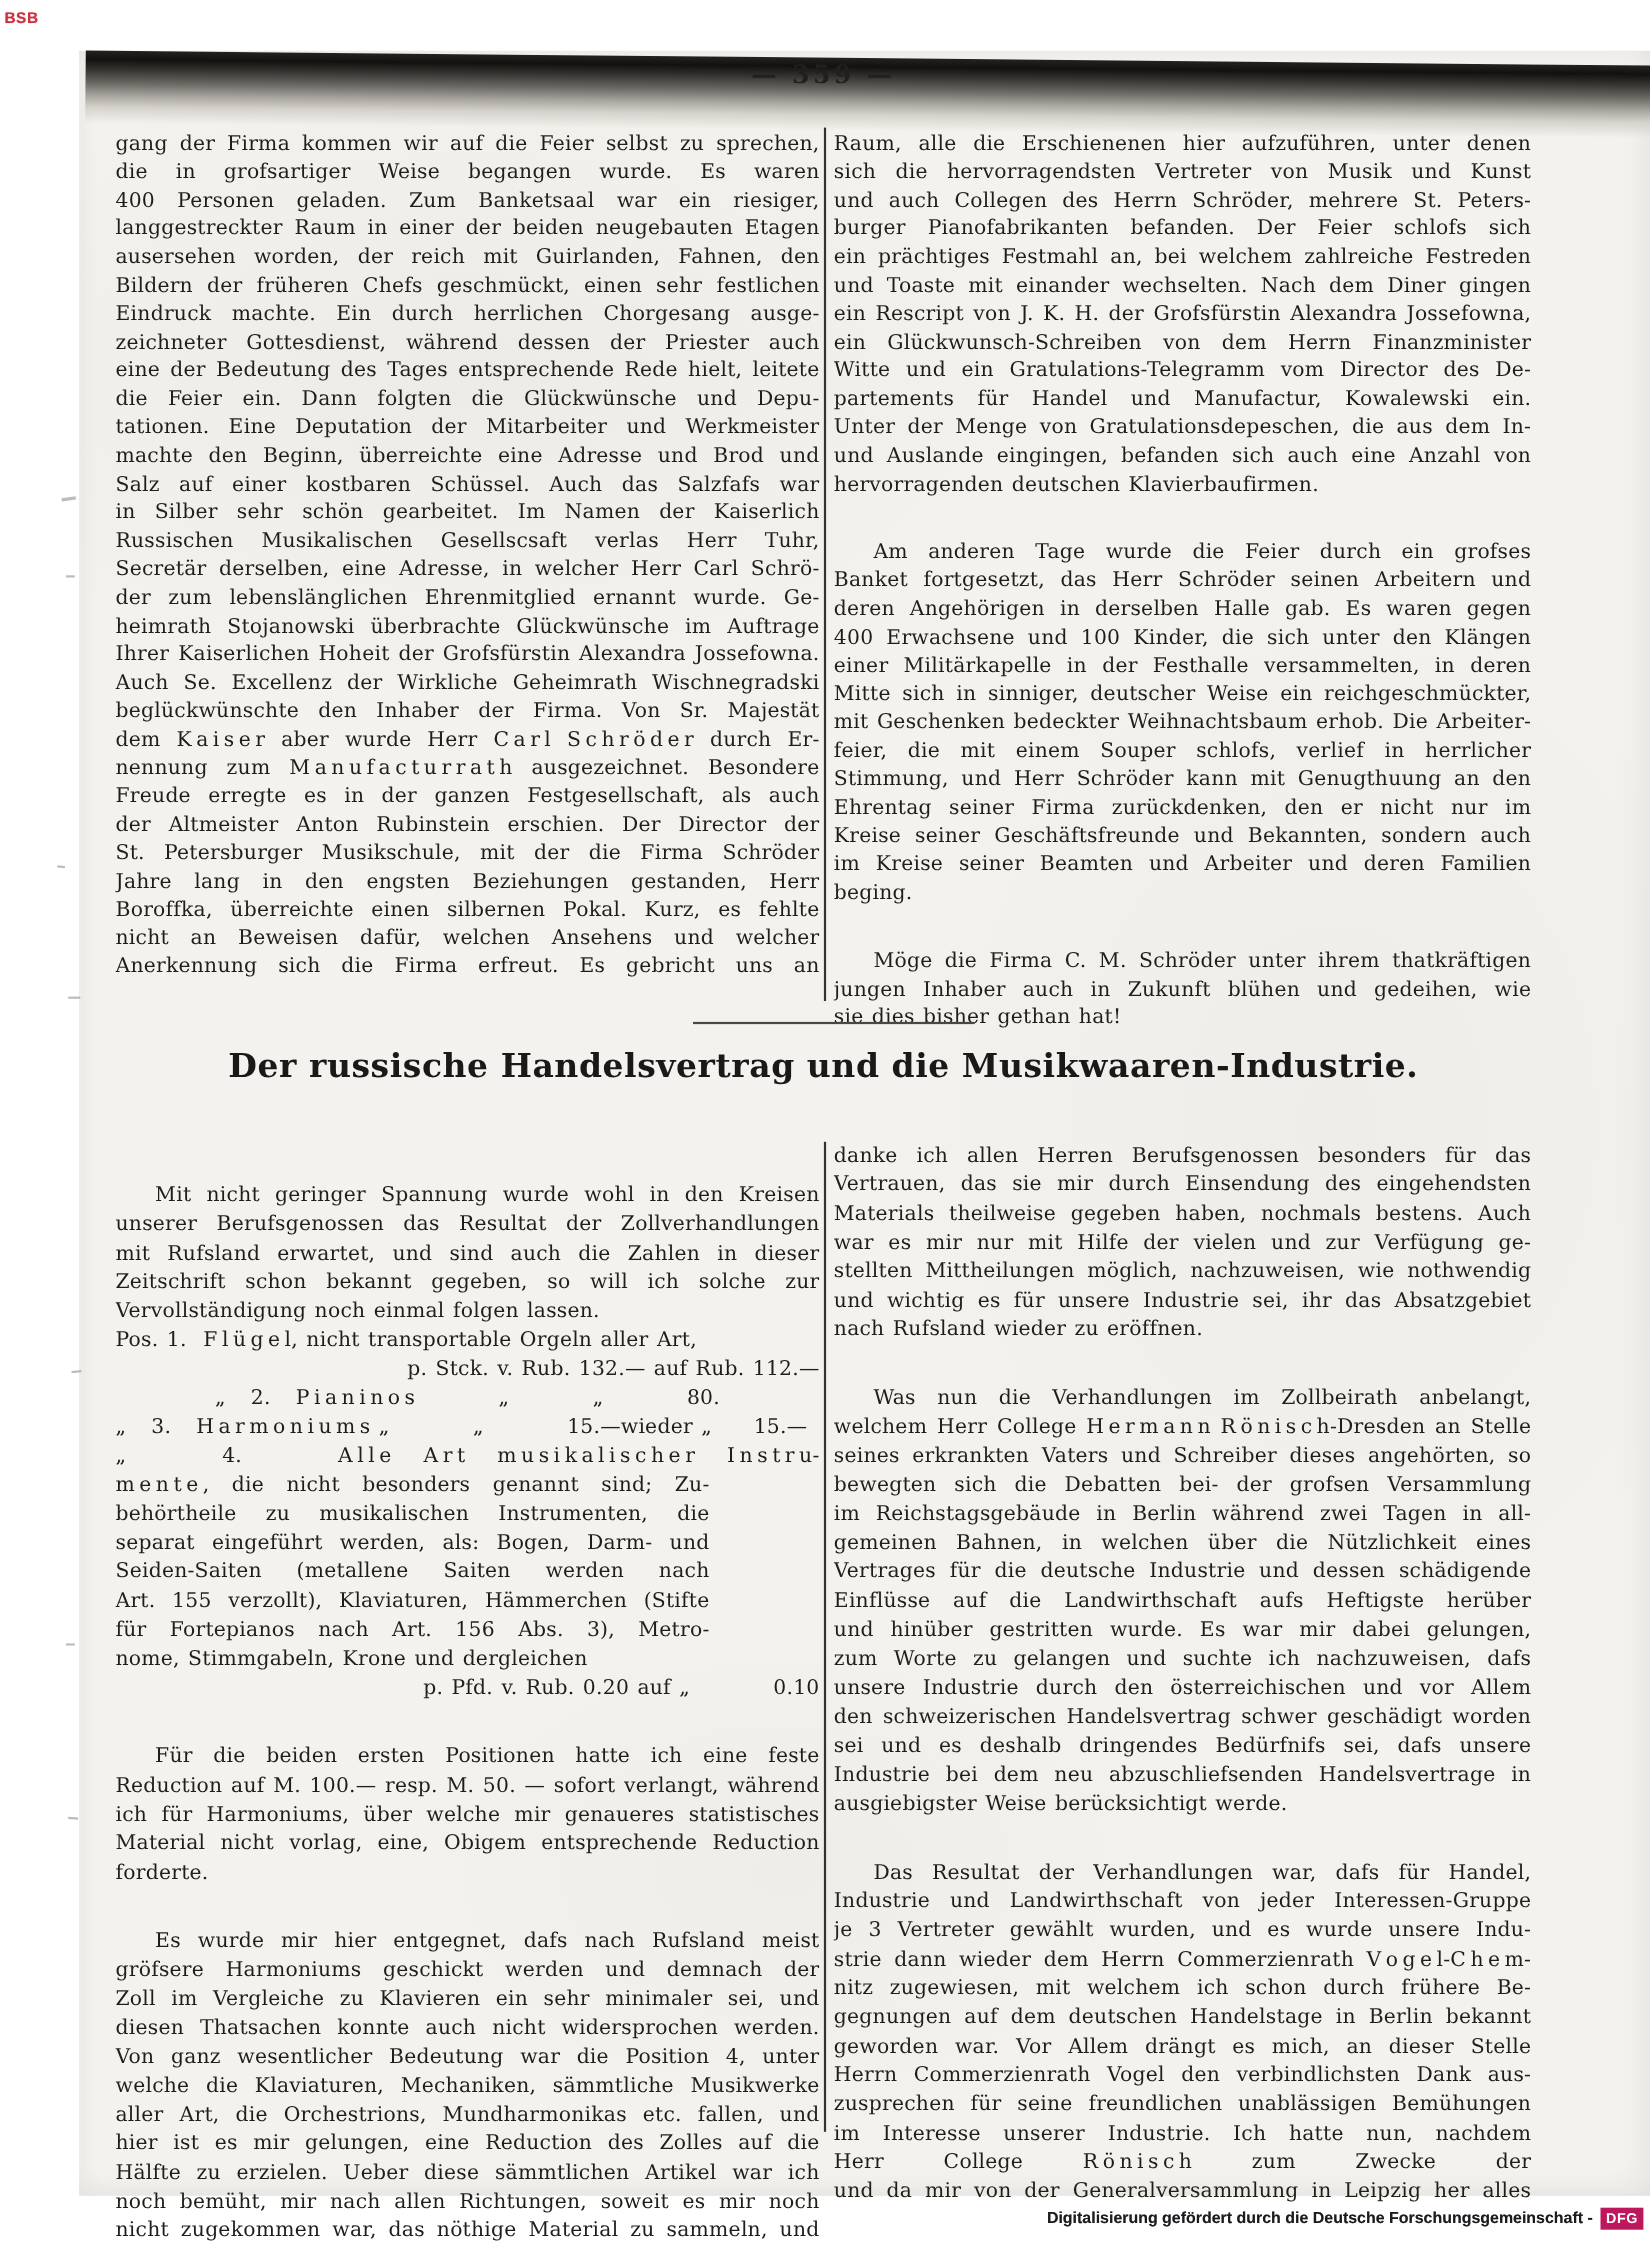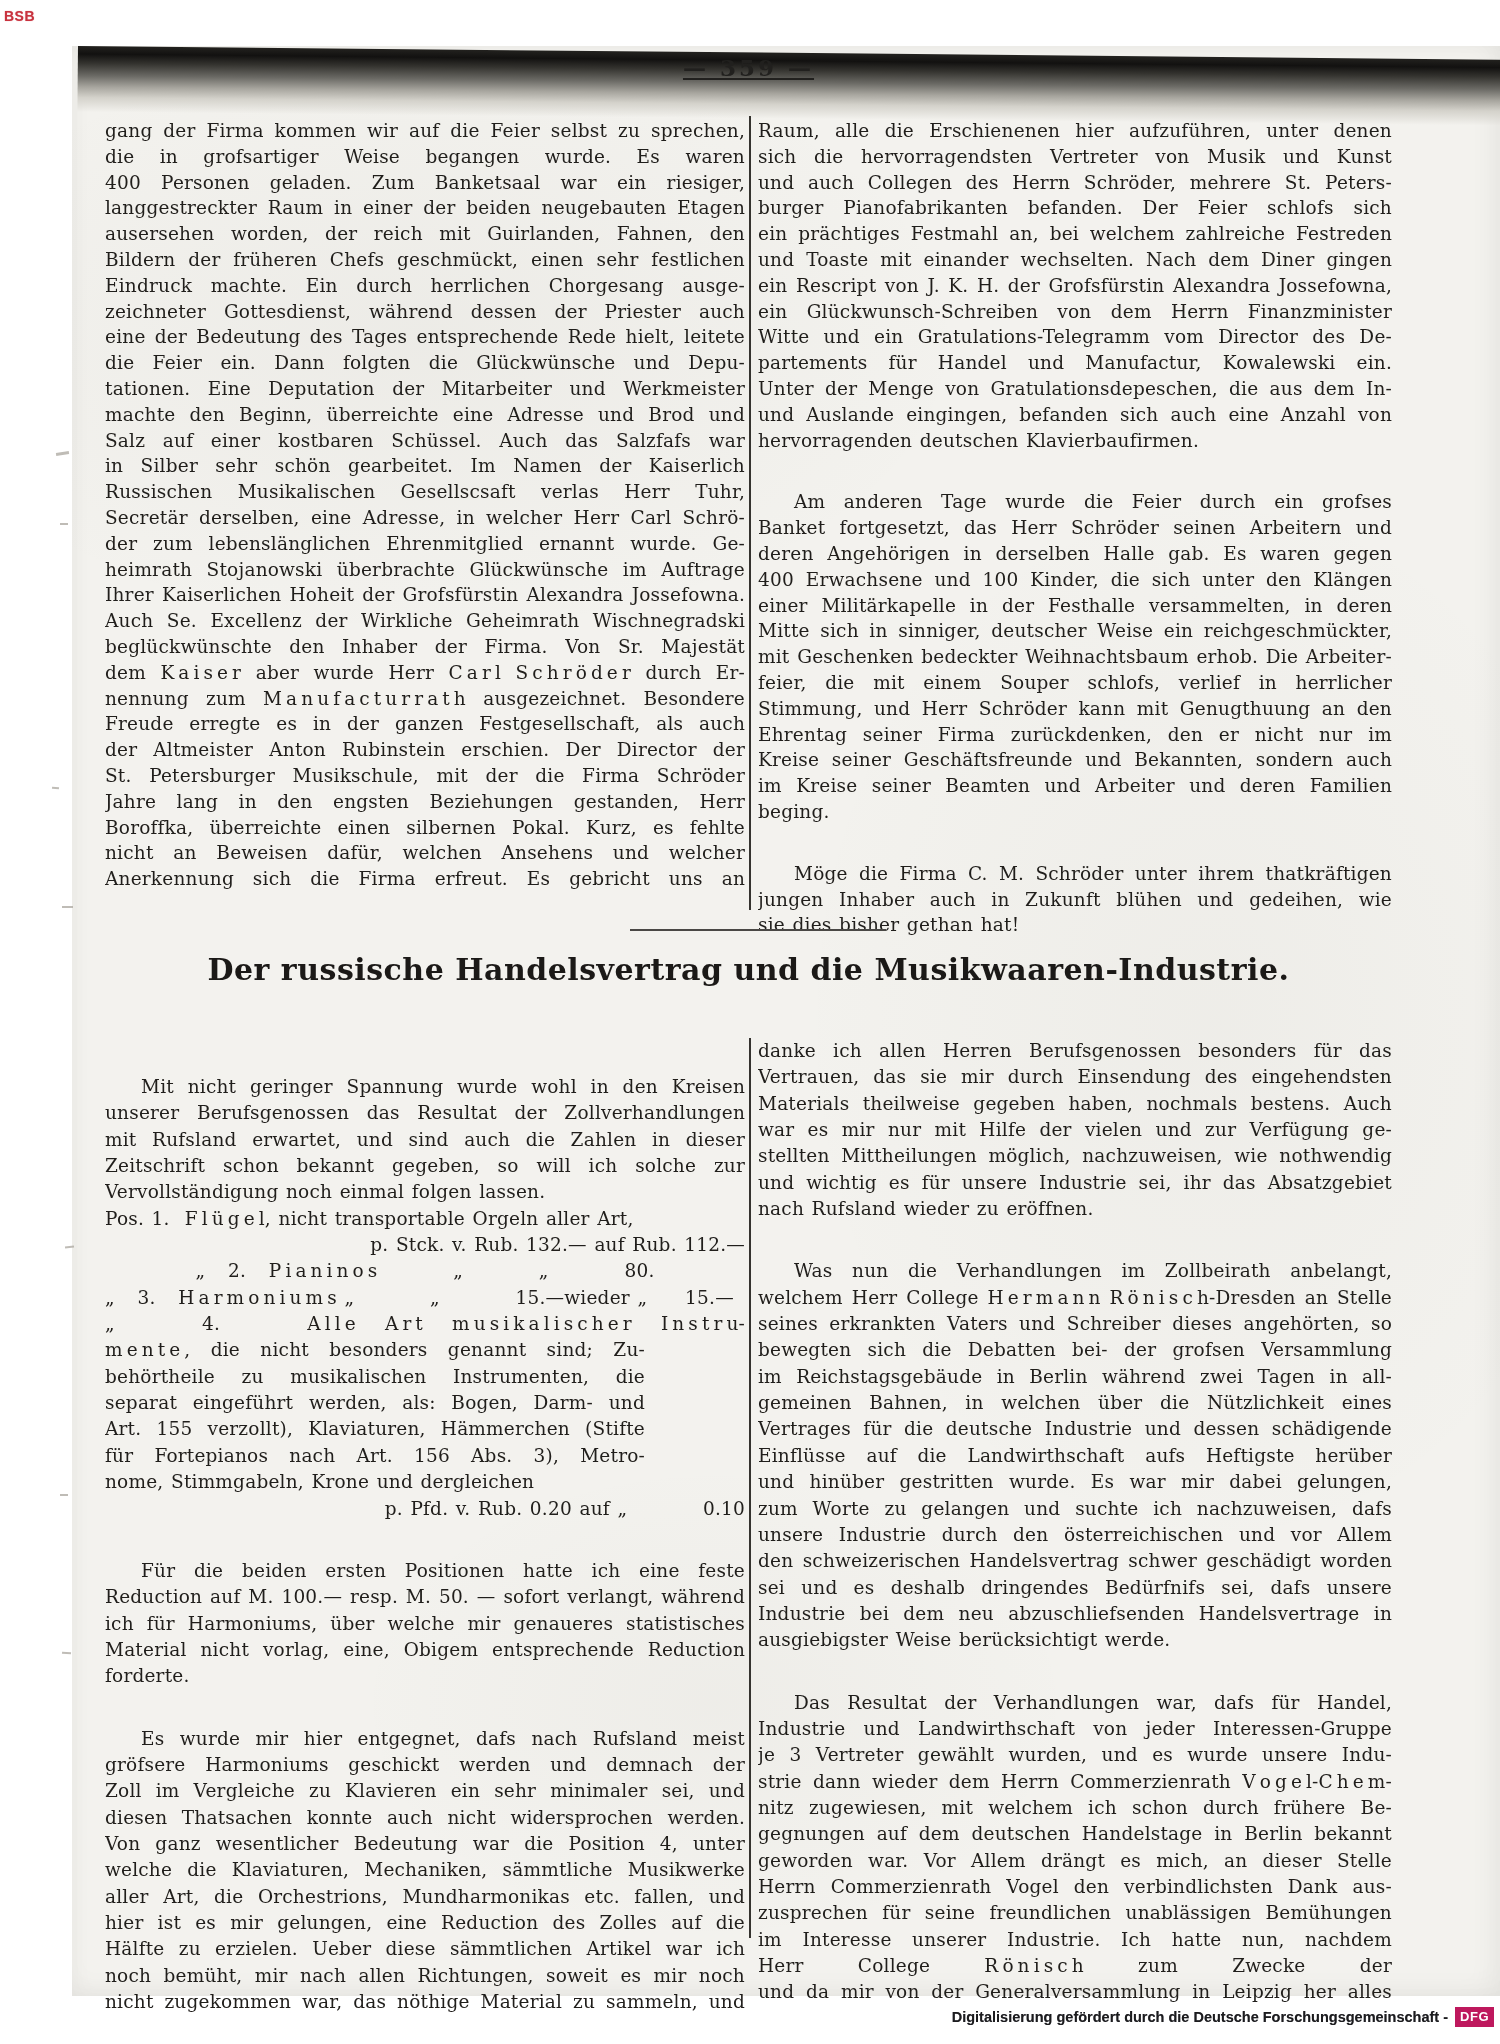--- a/index.html
+++ b/index.html
@@ -17,21 +17,21 @@
 
   .band{position:absolute;left:78px;top:46px;width:1430px;height:66px;
         transform:rotate(.55deg);transform-origin:0 0;
         background:linear-gradient(to bottom,#23221f 0%,#121110 12%,#34332f 26%,#6b6a65 45%,
                    #a7a59e 62%,#d4d2cb 78%,rgba(243,242,238,0) 100%);}
 
   .bsb{position:absolute;left:4px;top:8px;font:700 14px "Liberation Sans",sans-serif;
        color:#c8323e;letter-spacing:.5px;text-shadow:0 0 1px rgba(200,50,62,.55);}
 
   .pagenum{position:absolute;top:54px;left:105px;width:1287px;text-align:center;
-           font:700 23px "DejaVu Serif",serif;color:#21201e;letter-spacing:3px;text-decoration:underline;}
+           font:700 23px "DejaVu Serif",serif;color:#21201e;letter-spacing:3px;}
 
   .col{position:absolute;width:640px;color:#201e1b;font-size:18.5px;}
   .s1{top:118px}
   .s1.left{left:105px}
   .s1.right{left:758px;width:634px}
   .s2{top:1038px}
   .s2.left{left:105px}
   .s2.right{left:758px;width:634px}
 
   .ln{height:25.8px;line-height:25.8px;text-align:justify;text-align-last:justify;
@@ -150,20 +150,21 @@
       <div class="ln">Zeitschrift schon bekannt gegeben, so will ich solche zur</div>
       <div class="ln end">Vervollständigung noch einmal folgen lassen.</div>
       <div class="ln pos">Pos. 1.&nbsp;&nbsp;F l ü g e l, nicht transportable Orgeln aller Art,</div>
       <div class="ln price">p. Stck. v. Rub. 132.— auf Rub. 112.—</div>
       <div class="ln pos">„&nbsp;&nbsp;&nbsp;2.&nbsp;&nbsp;&nbsp;P i a n i n o s&nbsp;&nbsp;&nbsp;&nbsp;&nbsp;&nbsp;&nbsp;&nbsp;&nbsp;&nbsp;„&nbsp;&nbsp;&nbsp;&nbsp;&nbsp;&nbsp;&nbsp;&nbsp;&nbsp;&nbsp;„&nbsp;&nbsp;&nbsp;&nbsp;&nbsp;&nbsp;&nbsp;&nbsp;&nbsp;&nbsp;80.—&nbsp;&nbsp;&nbsp;&nbsp;&nbsp;„&nbsp;&nbsp;&nbsp;&nbsp;&nbsp;„&nbsp;&nbsp;&nbsp;&nbsp;&nbsp;64.—</div>
       <div class="ln pos">„&nbsp;&nbsp;&nbsp;3.&nbsp;&nbsp;&nbsp;H a r m o n i u m s&nbsp;„&nbsp;&nbsp;&nbsp;&nbsp;&nbsp;&nbsp;&nbsp;&nbsp;&nbsp;&nbsp;„&nbsp;&nbsp;&nbsp;&nbsp;&nbsp;&nbsp;&nbsp;&nbsp;&nbsp;&nbsp;15.—wieder&nbsp;„&nbsp;&nbsp;&nbsp;&nbsp;&nbsp;15.—</div>
       <div class="ln">„&nbsp;&nbsp;&nbsp;4.&nbsp;&nbsp;&nbsp;A l l e A r t m u s i k a l i s c h e r I n s t r u-</div>
       <div class="ln narrow">m e n t e , die nicht besonders genannt sind; Zu-</div>
       <div class="ln narrow">behörtheile zu musikalischen Instrumenten, die</div>
       <div class="ln narrow">separat eingeführt werden, als: Bogen, Darm- und</div>
+      <div class="ln narrow">Seiden-Saiten (metallene Saiten werden nach</div>
       <div class="ln narrow">Art. 155 verzollt), Klaviaturen, Hämmerchen (Stifte</div>
       <div class="ln narrow">für Fortepianos nach Art. 156 Abs. 3), Metro-</div>
       <div class="ln narrow end">nome, Stimmgabeln, Krone und dergleichen</div>
       <div class="ln price">p. Pfd. v. Rub. 0.20 auf „&nbsp;&nbsp;&nbsp;&nbsp;&nbsp;&nbsp;&nbsp;&nbsp;&nbsp;&nbsp;0.10</div>
       <div class="ln in">Für die beiden ersten Positionen hatte ich eine feste</div>
       <div class="ln">Reduction auf M. 100.— resp. M. 50. — sofort verlangt, während</div>
       <div class="ln">ich für Harmoniums, über welche mir genaueres statistisches</div>
       <div class="ln">Material nicht vorlag, eine, Obigem entsprechende Reduction</div>
       <div class="ln end">forderte.</div>
       <div class="ln in">Es wurde mir hier entgegnet, dafs nach Rufsland meist</div>

